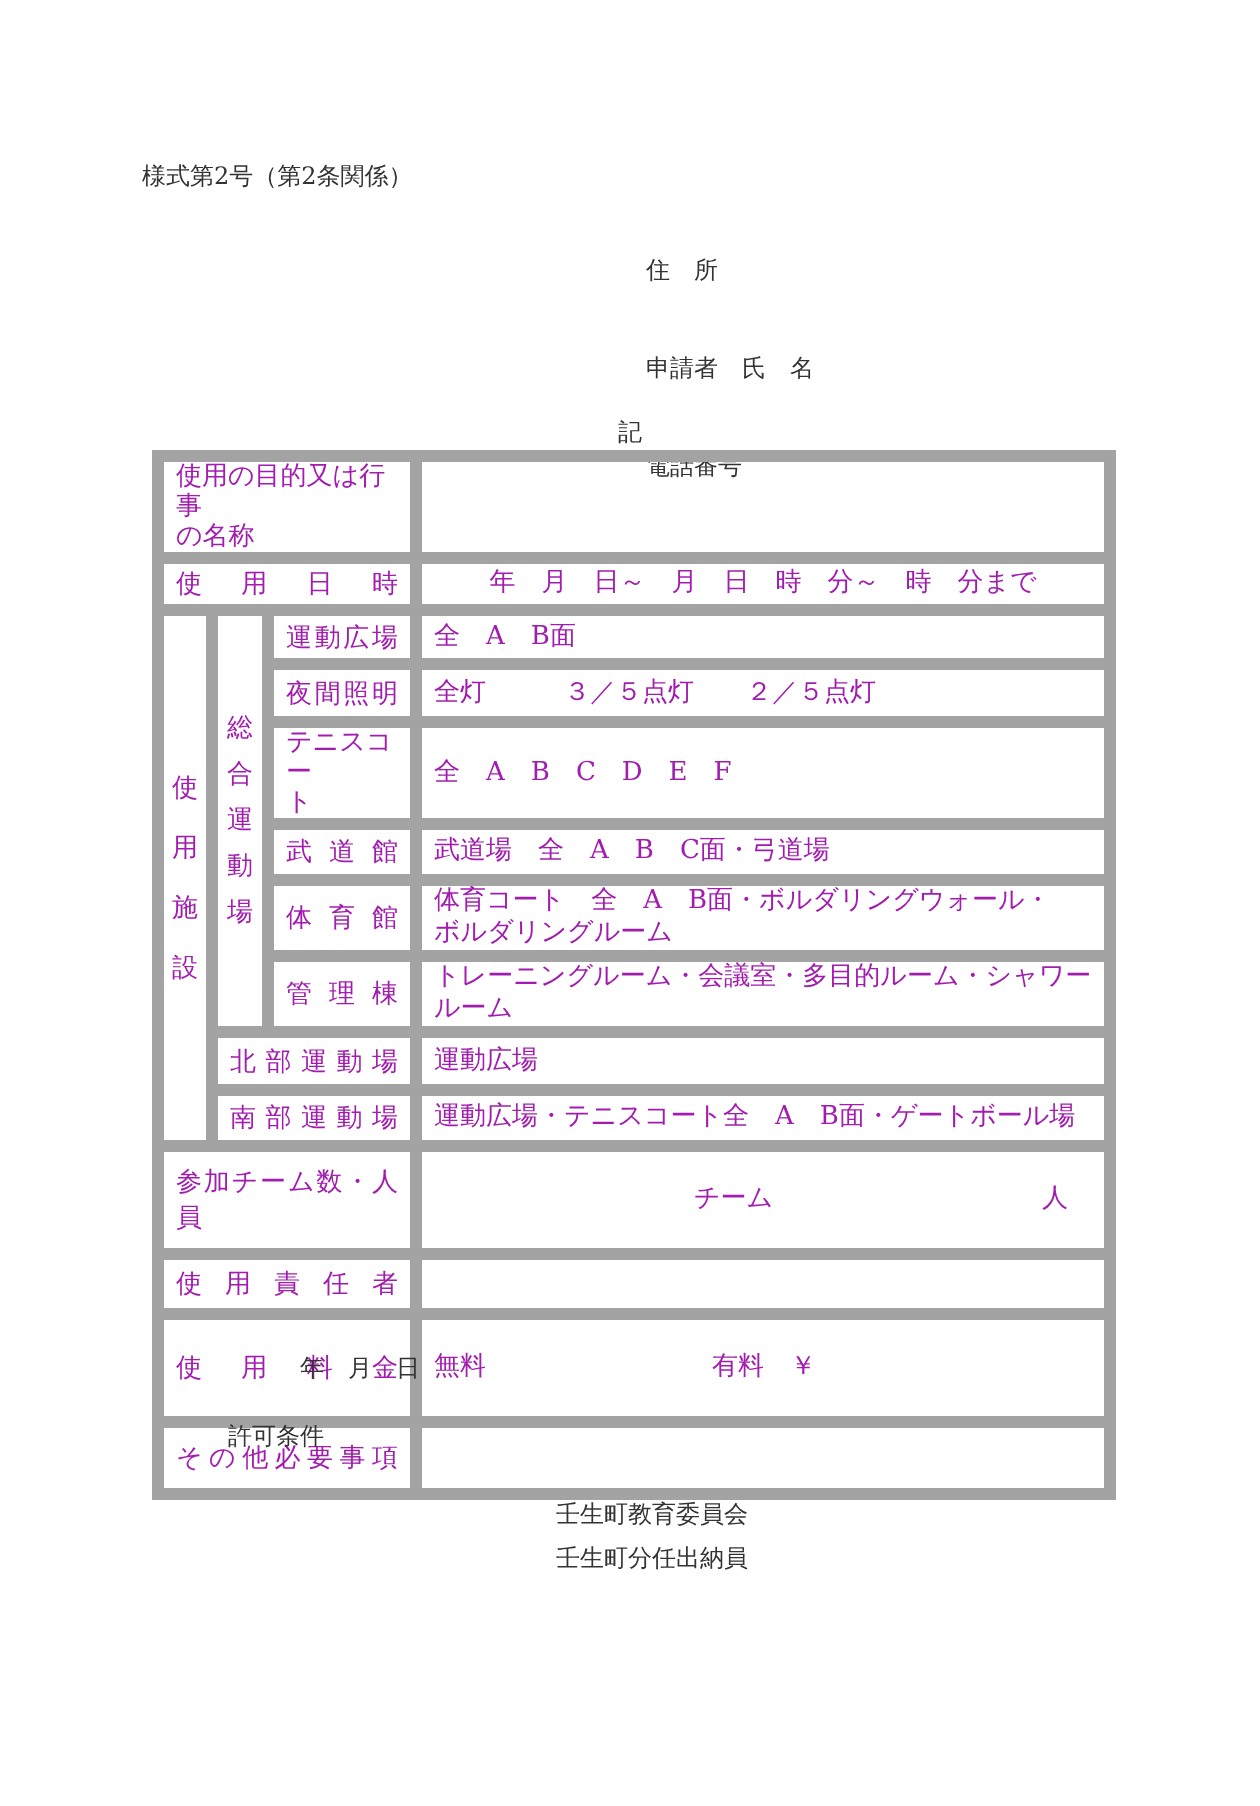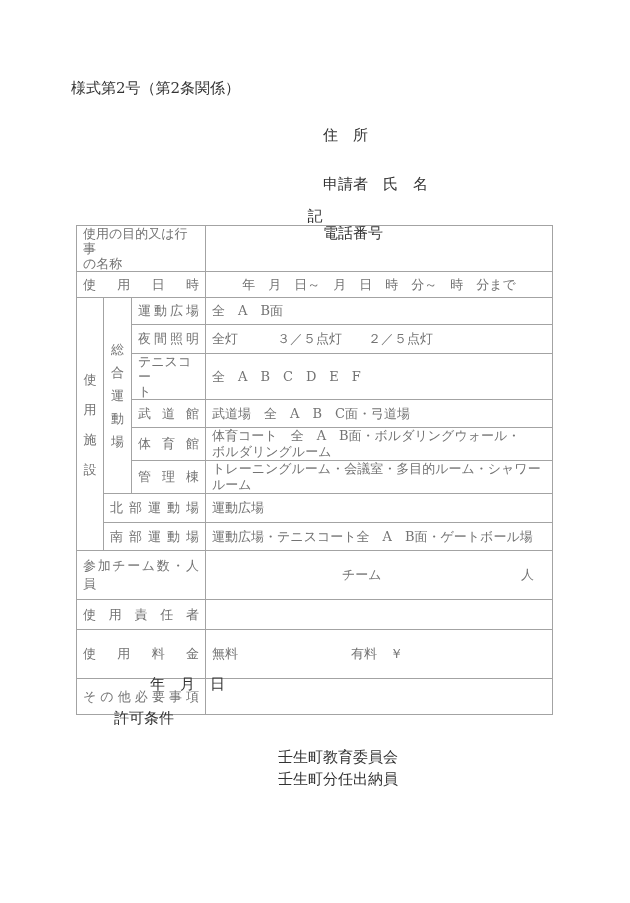--- a/index.html
+++ b/index.html
@@ -2,30 +2,30 @@
 <html><head>
 <meta charset="utf-8">
 <style>
   * { margin:0; padding:0; box-sizing:border-box; }
   body {
     width:630px; height:903px; background:#ffffff;
     font-family:"DejaVu Serif","Liberation Serif",serif;
     color:#333333;
   }
   .page { position:relative; width:630px; height:903px; background:#ffffff; overflow:hidden; }
-  .abs { position:absolute; font-size:15px; line-height:15px; white-space:pre; }
+  .abs { position:absolute; font-size:12px; line-height:15px; white-space:pre; }
   .centered { left:0; width:630px; text-align:center; }
   .applicant-block div { line-height:19px; }
 
   table.permit {
     position:absolute; left:76px; top:225px; width:476px;
     border-collapse:collapse; table-layout:fixed;
   }
   .permit td {
-    border:1px solid #a3a3a3; font-size:13px; color:#737373;
+    border:6px solid #a3a3a3; font-size:13px; color:#a21caf;
     vertical-align:middle; overflow:hidden; white-space:pre-line;
   }
   .lbl  { font-size:12.5px; padding:0 6px; text-align:justify; text-align-last:justify; }
   .lbl-left { font-size:12.5px; padding:0 6px; text-align:left; line-height:15px; }
   .val  { padding:0 6px; line-height:16px; text-align:left; }
   .val.center { text-align:center; }
   .condensed { font-size:11.5px; white-space:nowrap; }
   .vcell { position:relative; padding:0; }
   .vstack {
     position:absolute; inset:0; display:flex; flex-direction:column;

